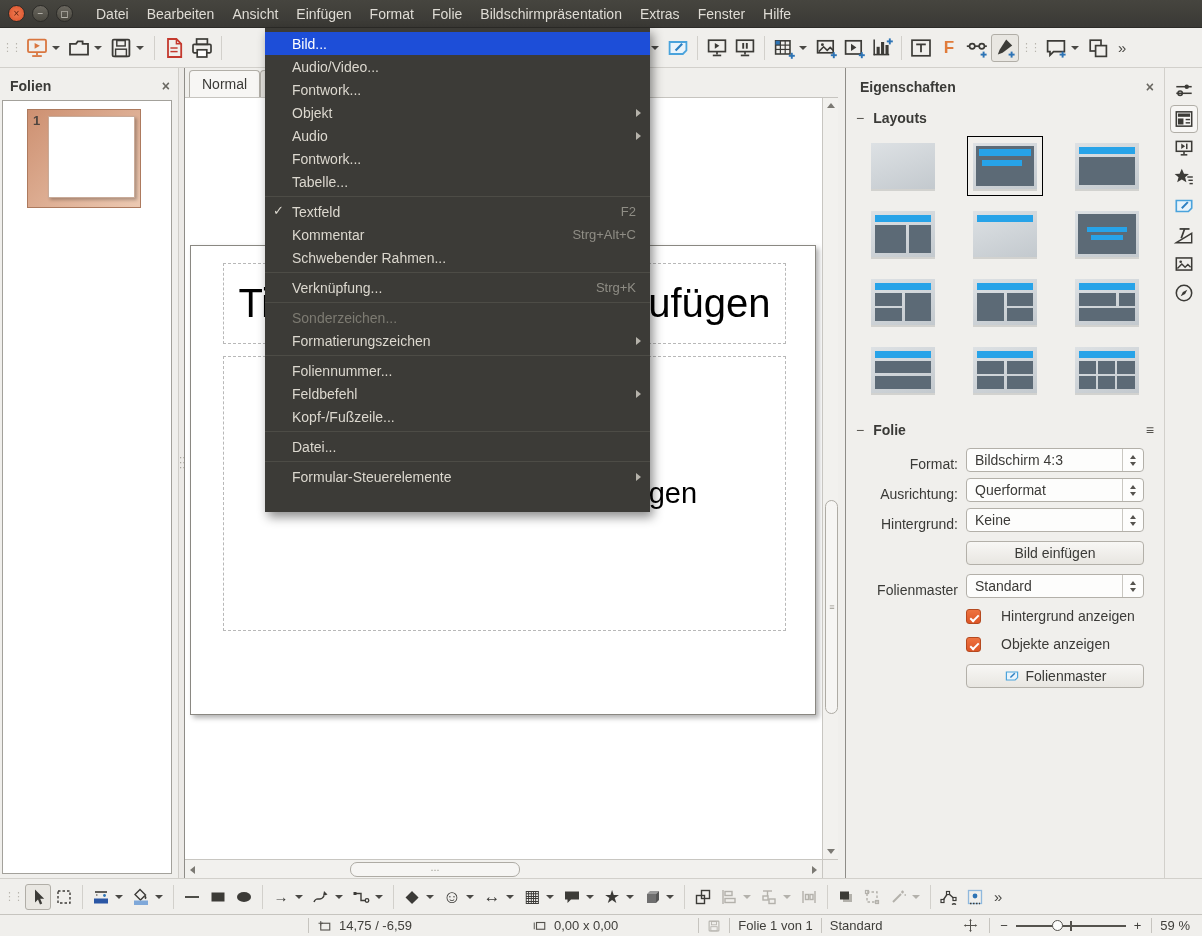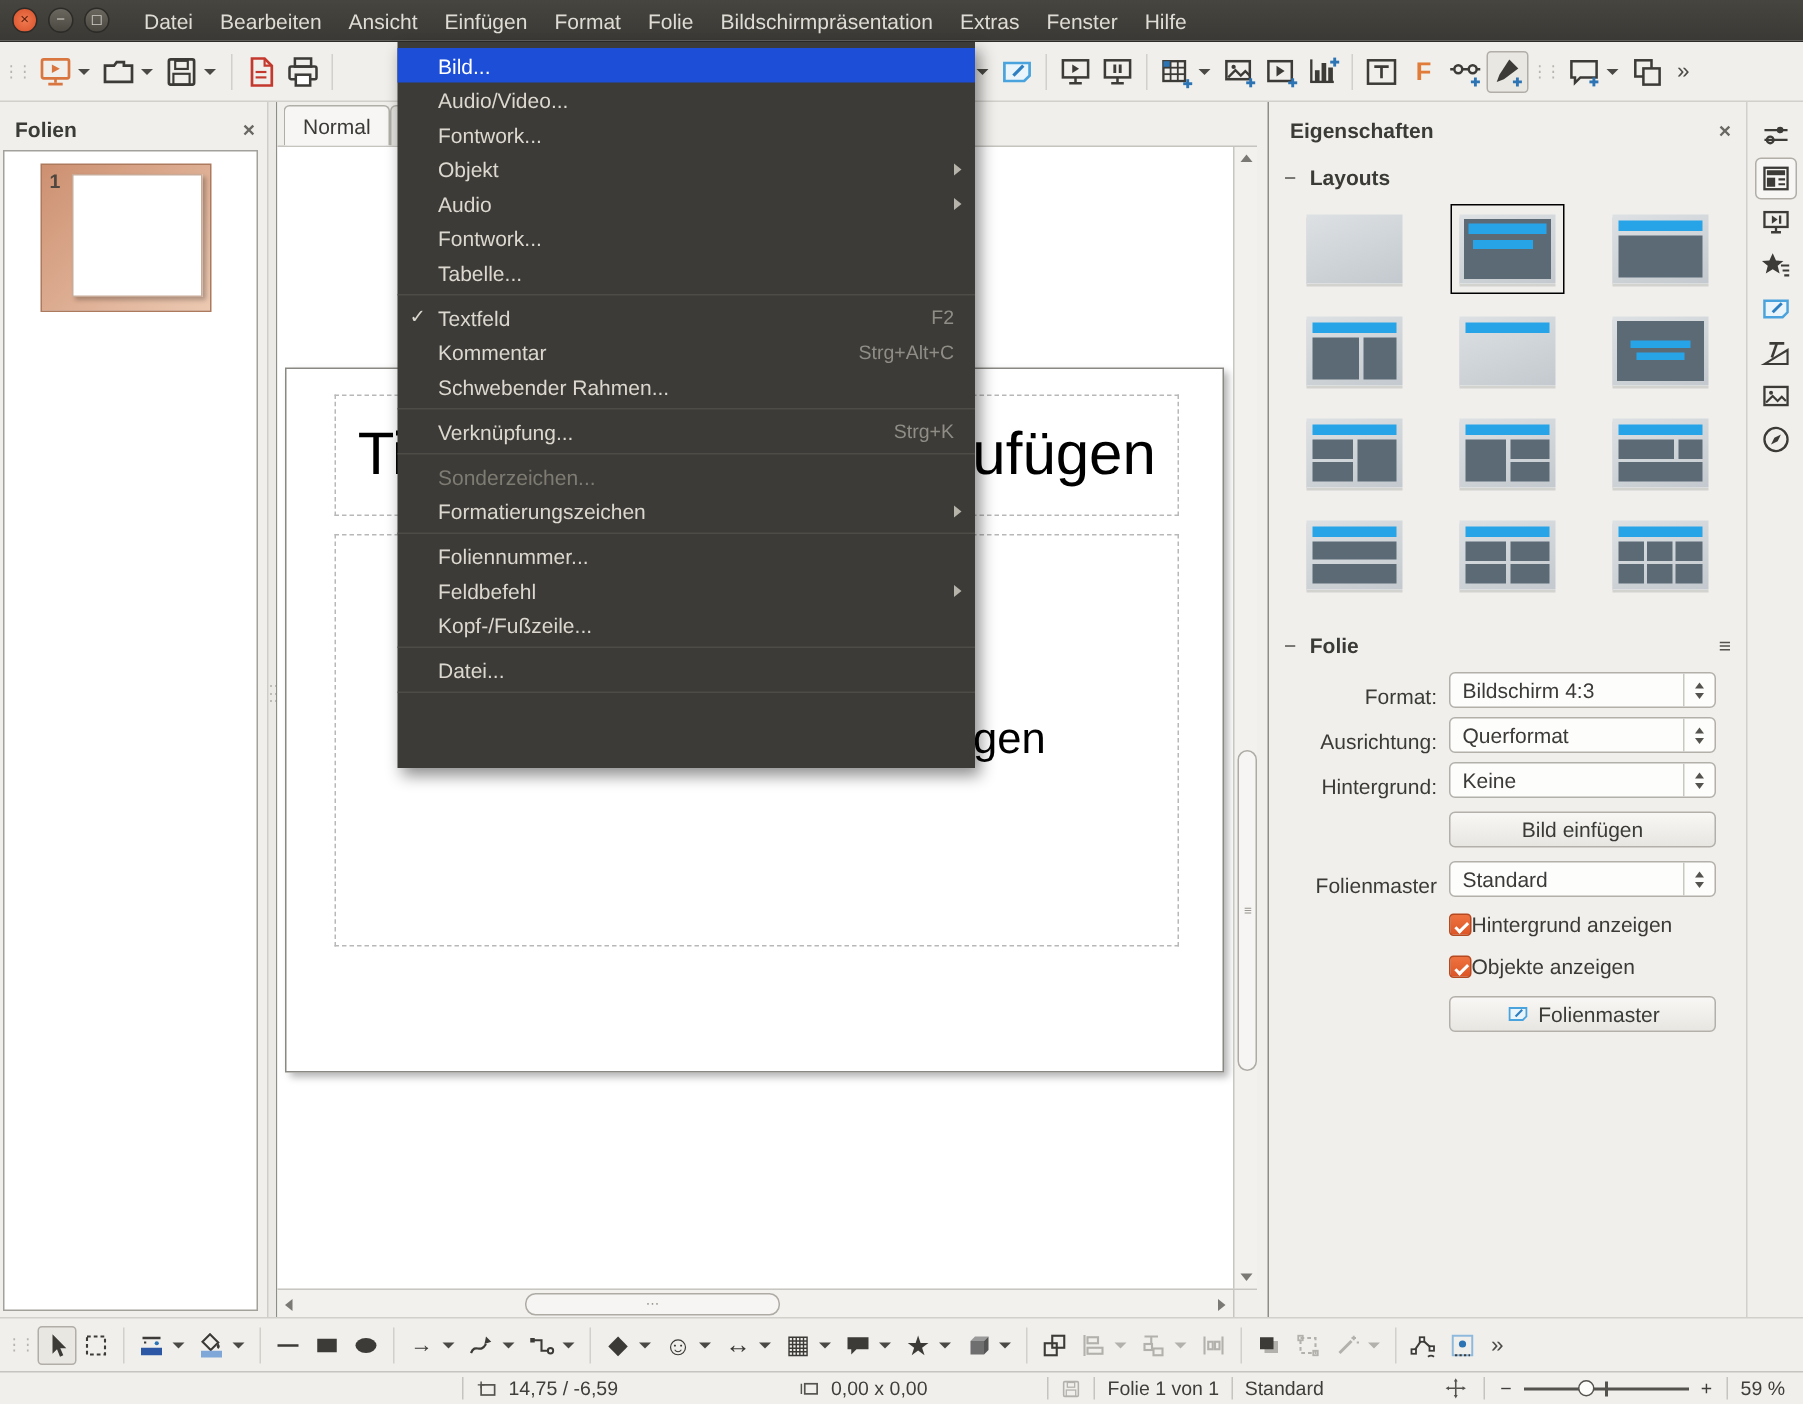--- a/index.html
+++ b/index.html
@@ -124,21 +124,21 @@
   .frow{display:flex;align-items:flex-end;margin:6px 14px 0 0;height:24px;}
   .flabel{width:112px;text-align:right;margin-right:8px;color:#3a3a37;}
   .fselect{width:178px;height:24px;background:#fdfdfc;border:1px solid #b3b0a9;border-radius:4px;
     display:flex;align-items:center;box-sizing:border-box;position:relative;font-size:14px;}
   .fselect .val{padding-left:8px;flex:1;white-space:nowrap;overflow:hidden;}
   .spin{width:20px;height:100%;border-left:1px solid #c9c7c1;display:flex;flex-direction:column;align-items:center;justify-content:center;gap:3px;}
   .sp-u{width:0;height:0;border-left:3.5px solid transparent;border-right:3.5px solid transparent;border-bottom:4px solid #55534e;}
   .sp-d{width:0;height:0;border-left:3.5px solid transparent;border-right:3.5px solid transparent;border-top:4px solid #55534e;}
   .fbtn{width:178px;height:24px;border:1px solid #b3b0a9;border-radius:4px;background:linear-gradient(#f8f7f5,#e8e6e1);
     display:flex;align-items:center;justify-content:center;font-size:14px;color:#3a3a37;box-sizing:border-box;gap:6px;}
-  .cbrow{display:flex;align-items:center;margin:8px 0 0 120px;height:20px;gap:0;}
+  .cbrow{display:flex;align-items:center;margin:8px 0 0 120px;height:20px;gap:20px;}
   .cbox{width:15px;height:15px;border-radius:3px;background:linear-gradient(#ee7340,#dd5526);border:1px solid #b5491f;
     position:relative;box-sizing:border-box;}
   .cbox:after{content:"";position:absolute;left:3px;top:5px;width:7px;height:3px;border-left:2px solid #fff;border-bottom:2px solid #fff;transform:rotate(-45deg);}
   
   .tabstrip{position:absolute;left:1164px;top:68px;width:38px;height:810px;background:#f0efec;border-left:1px solid #d2d0cb;box-sizing:border-box;
     display:flex;flex-direction:column;align-items:center;padding-top:8px;}
   .stab{width:28px;height:28px;display:flex;align-items:center;justify-content:center;margin-bottom:1px;border-radius:4px;}
   .stab.active{border:1px solid #b1aea7;background:#f7f6f4;box-sizing:border-box;}
   
   .btoolbar{position:absolute;left:0;top:878px;width:1202px;height:36px;background:#f0efec;border-top:1px solid #d2d0cb;
@@ -443,20 +443,24 @@
       <span class="sub-arrow"></span>
     </div>
   <div class="mi">
       <span class="lbl">Kopf-/Fußzeile...</span>
     </div>
   <div class="msep"></div>
   <div class="mi">
       <span class="lbl">Datei...</span>
     </div>
   <div class="msep"></div>
+  <div class="mi">
+      <span class="lbl">Formular-Steuerelemente</span>
+      <span class="sub-arrow"></span>
+    </div>
 </div>
 
 <div class="sidebar">
   <div class="sb-head">
     <span>Eigenschaften</span>
     <span class="sb-close">×</span>
   </div>
   <div class="sb-sec">
     <span class="sec-min">−</span>
     <span>Layouts</span>

